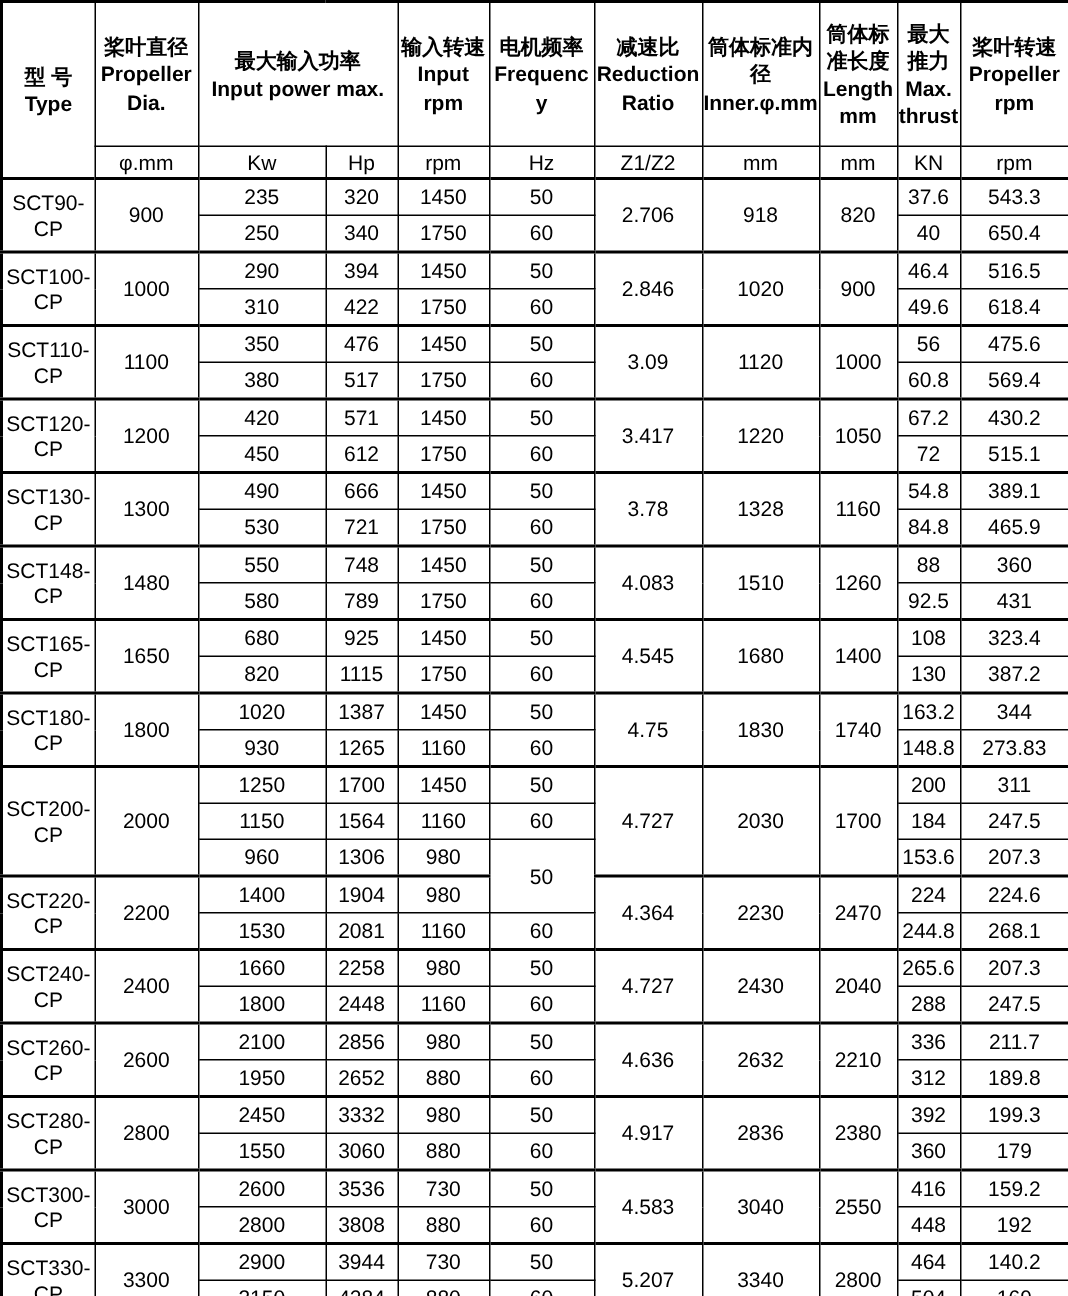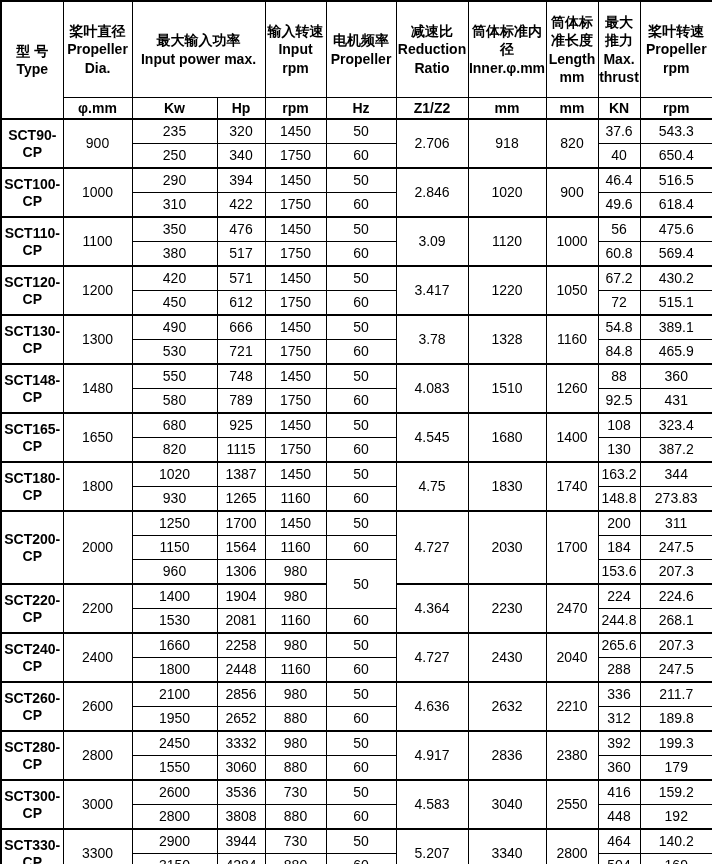--- a/index.html
+++ b/index.html
@@ -27,31 +27,31 @@
     color: #000000;
   }
   tr.hmain th {
     height: 95px;
     font-weight: bold;
     font-size: 14px;
     line-height: 1.32;
   }
   tr.units th {
     height: 20px;
-    font-weight: bold;
+    font-weight: normal;
     font-size: 14px;
     border-bottom: 2px solid #000000;
   }
   tbody td {
     font-size: 14px;
     height: 23px;
     line-height: 1.15;
   }
   td.model {
-    font-weight: bold;
+    font-weight: normal;
     overflow-wrap: anywhere;
     word-break: break-word;
   }
   tr.gtop td {
     border-top: 2px solid #000000;
   }
   .zh, .en {
     display: block;
     overflow-wrap: break-word;
   }
@@ -87,21 +87,21 @@
           <th colspan="2">
             <span class="zh">最大输入功率</span>
             <span class="en">Input power max.</span>
           </th>
           <th>
             <span class="zh">输入转速</span>
             <span class="en">Input rpm</span>
           </th>
           <th>
             <span class="zh">电机频率</span>
-            <span class="en">Propeller</span>
+            <span class="en">Frequency</span>
           </th>
           <th>
             <span class="zh">减速比</span>
             <span class="en">Reduction Ratio</span>
           </th>
           <th>
             <span class="zh">筒体标准内径</span>
             <span class="en">Inner.φ.mm</span>
           </th>
           <th>

